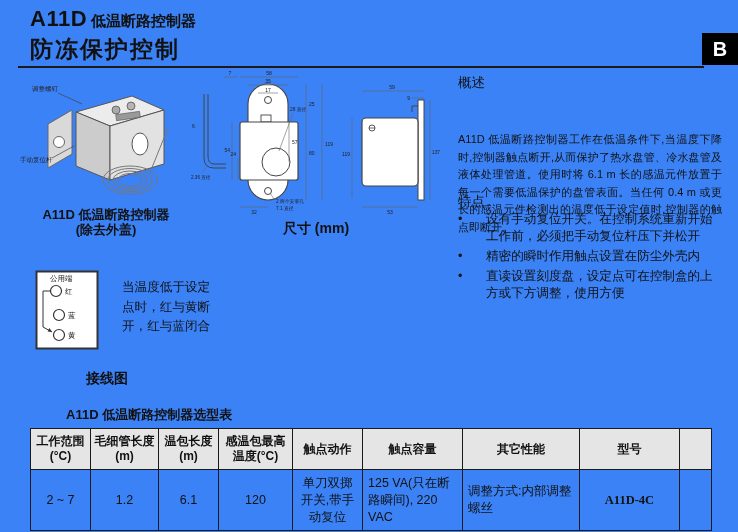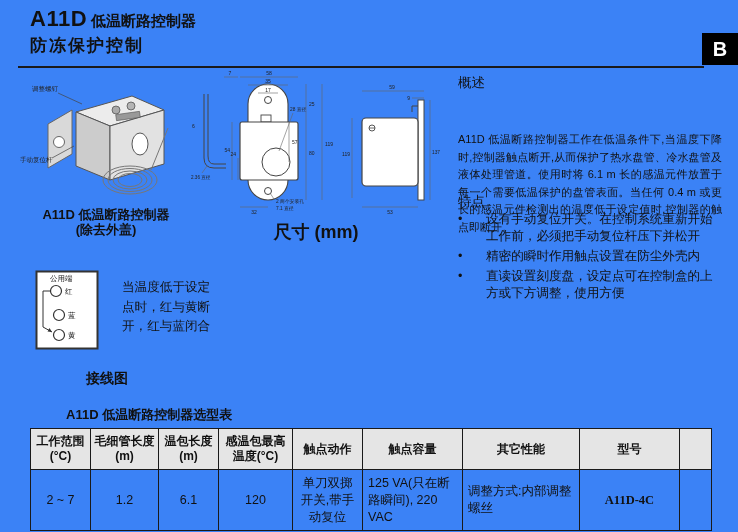--- a/index.html
+++ b/index.html
@@ -3,29 +3,29 @@
 <meta charset="utf-8">
 <style>
   html,body{margin:0;padding:0;background:#fff;}
   .page{position:relative;width:738px;height:532px;background:#3b82f6;overflow:hidden;
         font-family:"Liberation Sans","DejaVu Sans",sans-serif;color:#111;}
   .abs{position:absolute;}
   
   .title-line{left:30px;top:6px;white-space:nowrap;}
   .title-model{font-size:22px;font-weight:bold;letter-spacing:0.5px;}
   .title-suffix{font-size:15px;font-weight:bold;margin-left:4px;}
-  .subtitle{left:30px;top:34px;font-size:17px;font-weight:bold;letter-spacing:2px;}
+  .subtitle{left:30px;top:34px;font-size:23px;font-weight:bold;letter-spacing:2px;}
   .rule{left:18px;top:66px;width:686px;height:2.4px;background:#1a1a1a;}
   .badge-b{left:702px;top:33px;width:36px;height:32px;background:#000;color:#fff;
            display:flex;align-items:center;justify-content:center;font-size:20px;font-weight:bold;}
   
   .fig-caption{font-weight:bold;font-size:13px;text-align:center;}
   .prod-caption1{left:20px;top:206px;width:172px;}
   .prod-caption2{left:20px;top:221px;width:172px;}
-  .dim-caption{left:190px;top:220px;width:252px;font-size:18px;}
+  .dim-caption{left:190px;top:220px;width:252px;font-size:14px;}
   
   .rcol-head{left:458px;font-size:13.5px;font-weight:normal;}
   .overview-body{left:458px;top:92px;width:264px;font-size:11px;line-height:17.6px;
                  text-align:justify;margin-top:39px;}
   .feature-list{left:458px;top:211px;width:266px;}
   .feature-item{display:flex;margin-bottom:3px;font-size:12.6px;line-height:17px;}
   .feature-bullet{width:14px;flex:0 0 14px;margin-right:14px;text-align:left;}
   .feature-text{flex:1;}
   
   .wiring-note{left:122px;top:278px;width:96px;font-size:12.6px;line-height:19.5px;}

